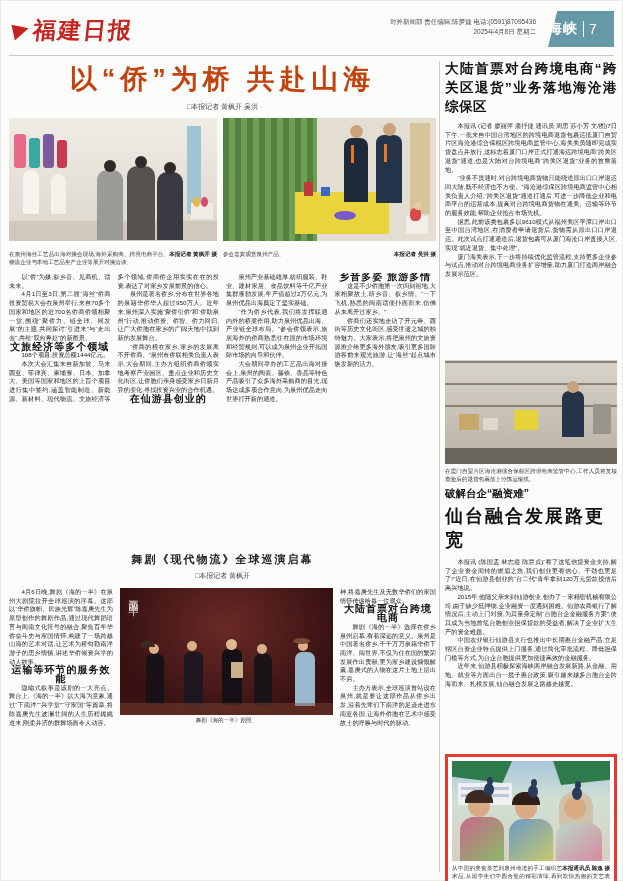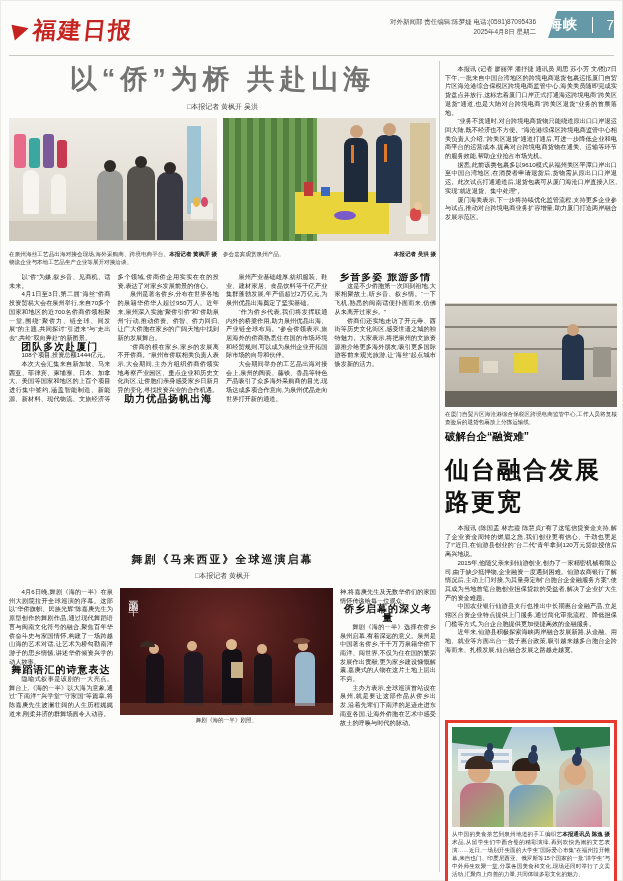--- a/index.html
+++ b/index.html
@@ -9,33 +9,33 @@
 
   
   .header{position:absolute;left:12px;top:10px;right:8px;height:42px;}
   .masthead{position:absolute;left:0;top:4px;display:flex;align-items:center;}
   .flag{width:0;height:0;border-left:16px solid #c5231f;border-top:7px solid transparent;
         border-bottom:9px solid transparent;transform:rotate(-12deg);margin-right:4px;}
   .masthead-text{font-family:"Liberation Serif",serif;font-weight:bold;font-size:23px;
         color:#c5231f;letter-spacing:2px;transform:skewX(-6deg);}
   .head-info{position:absolute;right:78px;top:6px;text-align:right;font-size:6.5px;
         line-height:10px;color:#4a4a4a;}
-  .badge{position:absolute;right:0;top:0;width:66px;height:27px;background:#6699a8;
+  .badge{position:absolute;right:0;top:0;width:66px;height:36px;background:#6699a8;
         clip-path:polygon(14% 0,100% 0,100% 100%,0 100%);display:flex;align-items:center;
-        justify-content:space-between;color:#fff;}
+        justify-content:flex-start;color:#fff;}
   .badge .sec{font-size:14px;font-weight:bold;letter-spacing:1px;}
   .badge .sep{width:1px;height:16px;background:#fff;margin:0 5px;}
   .badge .num{font-size:14px;}
   .header-rule{position:absolute;left:8px;top:54px;right:8px;height:1px;background:#c9c7c0;}
   .v-rule{position:absolute;left:438px;top:60px;bottom:8px;width:1px;background:#cfcdc6;}
 
   
   .main{position:absolute;left:8px;top:58px;width:427px;}
   .main h1{margin:2px 0 0;text-align:center;font-size:27px;font-weight:900;
-        letter-spacing:5px;color:#737373;}
+        letter-spacing:5px;color:#c2410c;}
   .main .sub{text-align:center;font-size:12.5px;letter-spacing:2px;color:#222;margin-top:6px;}
   .byline{text-align:center;font-size:7px;color:#444;margin-top:5px;}
   .photo-row{display:flex;gap:6px;margin-top:6px;}
   .ph{position:relative;overflow:hidden;background:#ddd;}
   .cap{font-size:5.6px;line-height:8px;color:#333;text-align:justify;margin-top:3px;overflow:hidden;}
   .credit{float:right;font-weight:bold;color:#222;}
   .body-cols{margin-top:7px;height:262px;column-count:4;column-gap:7px;
         font-size:6.2px;line-height:8.7px;text-align:justify;color:#262626;overflow:hidden;}
   .body-cols p,.colflow p,.txtcol p{margin:0;text-indent:2em;}
   .subhead{font-size:10px;font-weight:bold;text-align:center;margin:7px 0;
@@ -58,21 +58,21 @@
 
   
   .sidebar{position:absolute;left:444px;top:58px;width:172px;}
   .sidebar h2{margin:0;font-size:13.5px;line-height:19px;font-weight:900;color:#111;
         text-align:justify;letter-spacing:.5px;}
   .sb-body{margin-top:6px;font-size:6.2px;line-height:8.7px;text-align:justify;
         color:#262626;overflow:hidden;}
   .sb-body p{margin:0;text-indent:2em;}
   .sb-photo{margin-top:6px;}
   .kicker2{font-size:10.5px;font-weight:bold;color:#111;margin-top:4px;}
-  .sb-head2{font-size:24px;font-weight:900;letter-spacing:2px;color:#111;margin-top:10px;}
+  .sb-head2{font-size:18px;font-weight:900;letter-spacing:2px;color:#111;margin-top:3px;}
   .redbox{margin-top:8px;border:3px solid #e8392e;background:#fff;padding:4px;}
   .redbox .cap{font-size:5.6px;line-height:8px;}
 
   .art{position:absolute;}
 </style>
 </head>
 <body>
 
 <div class="page">
 
@@ -146,43 +146,43 @@
       </div>
       <div class="cap" style="width:213px;">
         <span class="credit">本报记者 吴洪 摄</span>
         <span>参会嘉宾观赏泉州产品。</span>
       </div>
     </div>
 
     <div class="body-cols">
       <p>以“侨”为媒,叙乡音、见商机、话未来。</p>
       <p>4月1日至3日,第二届“海丝”侨商投资贸易大会在泉州举行,来自70多个国家和地区的近700名侨商侨领相聚一堂,围绕“聚侨力、链全球、同发展”的主题,共同探讨“引进来”与“走出去”,共绘“双向奔赴”的新图景。</p>
-      <p class="subhead">团队多次赴厦门</p>
+      <p class="subhead">文旅经济等多个领域</p>
       <p>108个项目,投资总额1444亿元。</p>
       <p>本次大会汇集来自新加坡、马来西亚、菲律宾、柬埔寨、日本、加拿大、美国等国家和地区的上百个项目进行集中签约,涵盖智能制造、新能源、新材料、现代物流、文旅经济等多个领域,侨商侨企用实实在在的投资,表达了对家乡发展前景的信心。</p>
       <p>泉州是著名侨乡,分布在世界各地的泉籍华侨华人超过950万人。近年来,泉州深入实施“聚侨引侨”和“侨助泉州”行动,推动侨资、侨智、侨力回归,让广大侨胞在家乡的广阔天地中找到新的发展舞台。</p>
       <p>“侨商的根在家乡,家乡的发展离不开侨商。”泉州市侨联相关负责人表示,大会期间,主办方组织侨商侨领实地考察产业园区、重点企业和历史文化街区,让侨胞们亲身感受家乡日新月异的变化,寻找投资兴业的合作机遇。</p>
-      <p class="subhead">助力优品扬帆出海</p>
+      <p class="subhead">在仙游县创业的</p>
       <p>泉州产业基础雄厚,纺织服装、鞋业、建材家居、食品饮料等千亿产业集群蓬勃发展,年产值超过2万亿元,为泉州优品出海奠定了坚实基础。</p>
       <p>“作为侨乡代表,我们将发挥联通内外的桥梁作用,助力泉州优品出海、产业链全球布局。”参会侨领表示,旅居海外的侨商熟悉住在国的市场环境和经贸规则,可以成为泉州企业开拓国际市场的向导和伙伴。</p>
       <p>大会期间举办的工艺品出海对接会上,泉州的陶瓷、藤铁、香品等特色产品吸引了众多海外采购商的目光,现场达成多项合作意向,为泉州优品走向世界打开新的通道。</p>
       <p class="subhead">乡音多姿 旅游多情</p>
       <p>这是不少侨胞第一次回到祖地,大家相聚故土,听乡音、叙乡情。“一下飞机,熟悉的闽南话便扑面而来,仿佛从未离开过家乡。”</p>
       <p>侨商们还实地走访了开元寺、西街等历史文化街区,感受世遗之城的独特魅力。大家表示,将把泉州的文旅资源推介给更多海外朋友,吸引更多国际游客前来观光旅游,让“海丝”起点城市焕发新的活力。</p>
     </div>
   </div>
 
   <div class="bottom">
-    <div class="kicker">舞剧《马来西亚》全球巡演启幕</div>
+    <div class="kicker">舞剧《现代物流》全球巡演启幕</div>
     <div class="byline">□本报记者 黄枫开</div>
 
     <div class="bottom-grid">
       <div class="txtcol tc1">
         <p>4月6日晚,舞剧《海的一半》在泉州大剧院拉开全球巡演的序幕。这部以“华侨旗帜、民族光辉”陈嘉庚先生为原型创作的舞剧作品,通过现代舞蹈语言与闽南文化符号的融合,聚焦百年华侨奋斗史与家国情怀,构建了一场跨越山海的艺术对话,让艺术为桥勾勒南洋游子的思乡情愫,讲述华侨倾资兴学的动人故事。</p>
-        <p class="subhead">舞蹈语汇的诗意表达</p>
+        <p class="subhead">运输等环节的服务效能</p>
         <p>隐喻式叙事是该剧的一大亮点。舞台上,《海的一半》以大海为意象,通过“下南洋”“兴学堂”“守家国”等篇章,将陈嘉庚先生波澜壮阔的人生历程娓娓道来,刚柔并济的群舞场面令人动容。</p>
       </div>
 
       <div class="centerblock">
 
         <div class="ph" style="width:213px;height:127px;background:radial-gradient(ellipse at 50% 30%,#6a2a26,#381212 72%);">
           <div class="art" style="left:6px;top:4px;writing-mode:vertical-rl;color:rgba(255,255,255,.85);font-size:10px;letter-spacing:2px;">海的一半</div>
           <div class="art" style="left:12%;top:52%;width:18px;height:50px;background:#181218;border-radius:6px 6px 0 0;"></div>
           <div class="art" style="left:13.5%;top:44%;width:10px;height:10px;background:#d8b08a;border-radius:50%;"></div>
           <div class="art" style="left:9.5%;top:42%;width:15px;height:6px;background:#3a2a22;border-radius:6px 6px 0 0;"></div>
@@ -196,28 +196,29 @@
           <div class="art" style="left:82%;top:50%;width:20px;height:54px;background:#9ab8cc;border-radius:7px 7px 0 0;"></div>
           <div class="art" style="left:83.5%;top:42%;width:10px;height:10px;background:#d8b08a;border-radius:50%;"></div>
           <div class="art" style="left:81%;top:39%;width:17px;height:6px;background:#7a4a3a;border-radius:50%;"></div>
           <div class="art" style="left:0;bottom:0;width:100%;height:12px;background:rgba(130,70,55,.45);"></div>
         </div>
         <div class="stage-cap">舞剧《海的一半》剧照。</div>
       </div>
 
       <div class="txtcol tc3">
         <p style="text-indent:0;">神,将嘉庚先生及无数华侨们的家国情怀传递给每一位观众。</p>
-        <p class="subhead">侨乡启幕的深义考量</p>
+        <p class="subhead">大陆首票对台跨境电商</p>
         <p>舞剧《海的一半》选择在侨乡泉州启幕,有着深远的意义。泉州是中国著名侨乡,千千万万泉籍华侨下南洋、闯世界,不仅为住在国的繁荣发展作出贡献,更为家乡建设慷慨解囊,嘉庚式的人物在这片土地上层出不穷。</p>
         <p>主办方表示,全球巡演首站设在泉州,就是要让这部作品从侨乡出发,沿着先辈们下南洋的足迹走进东南亚各国,让海外侨胞在艺术中感受故土的呼唤与时代的脉动。</p>
       </div>
     </div>
   </div>
 
   <div class="sidebar">
+    <h2>大陆首票对台跨境电商“跨关区退货”业务落地海沧港综保区</h2>
     <div class="sb-body" style="height:232px;">
       <p>本报讯 (记者 廖丽萍 潘抒捷 通讯员 周思 苏小芳 文/图)7日下午,一批来自中国台湾地区的跨境电商退货包裹运抵厦门自贸片区海沧港综合保税区跨境电商监管中心,海关关员随即完成实货盘点并放行,这标志着厦门口岸正式打通海运跨境电商“跨关区退货”通道,也是大陆对台跨境电商“跨关区退货”业务的首票落地。</p>
       <p>“业务不贯通时,对台跨境电商货物只能绕道原出口口岸退运回大陆,既不经济也不方便。”海沧港综保区跨境电商监管中心相关负责人介绍,“跨关区退货”通道打通后,可进一步降低企业和电商平台的运营成本,提高对台跨境电商货物在通关、运输等环节的服务效能,帮助企业抢占市场先机。</p>
       <p>据悉,此前该类包裹多以9610模式从福州关区平潭口岸出口至中国台湾地区,在消费者申请退货后,货物需从原出口口岸退运。此次试点打通通道后,退货包裹可从厦门海沧口岸直接入区,实现“就近退货、集中处理”。</p>
       <p>厦门海关表示,下一步将持续优化监管流程,支持更多企业参与试点,推动对台跨境电商业务扩容增量,助力厦门打造两岸融合发展示范区。</p>
     </div>
 
     <div class="ph sb-photo" style="width:172px;height:104px;background:linear-gradient(#d8d3c9,#b8b2a6);">
       <div class="art" style="left:0;top:0;width:100%;height:64%;background:repeating-linear-gradient(0deg,transparent 0 20px,#8a8478 20px 22px);"></div>
       <div class="art" style="left:0;bottom:0;width:100%;height:16px;background:#6a665e;"></div>

